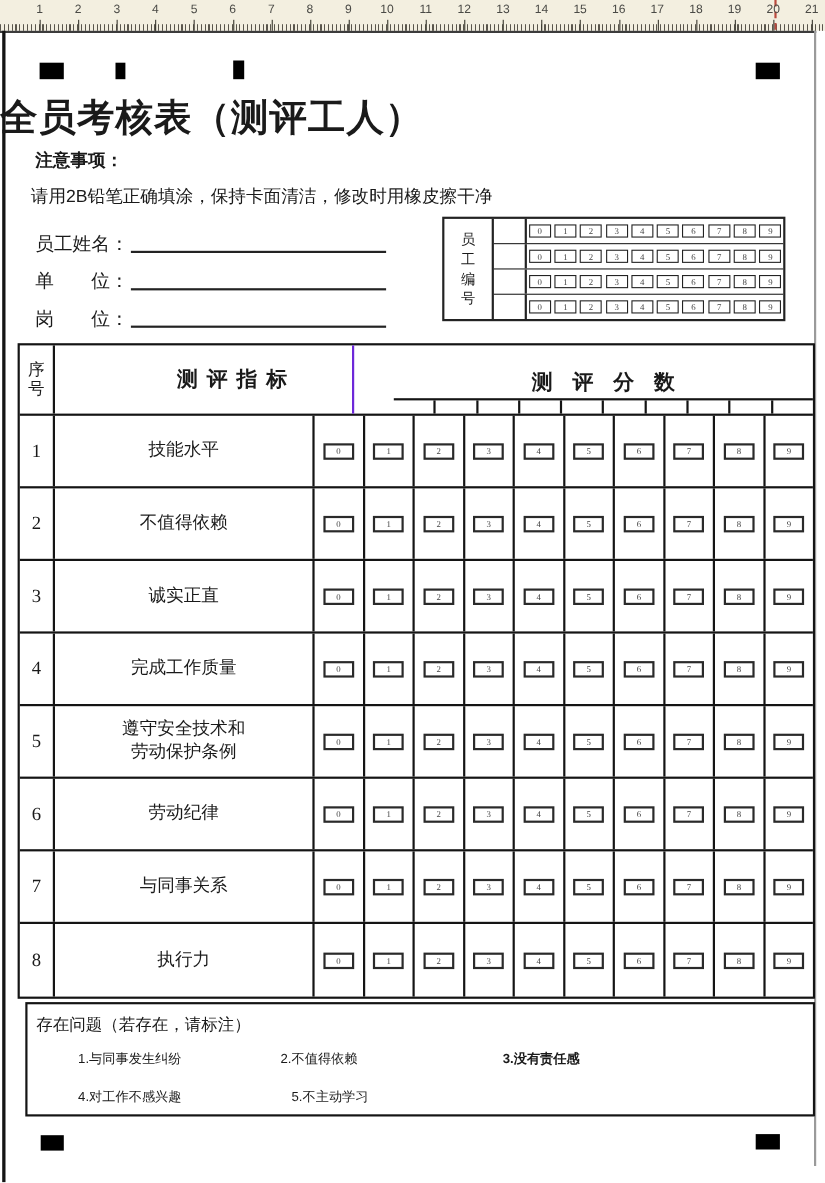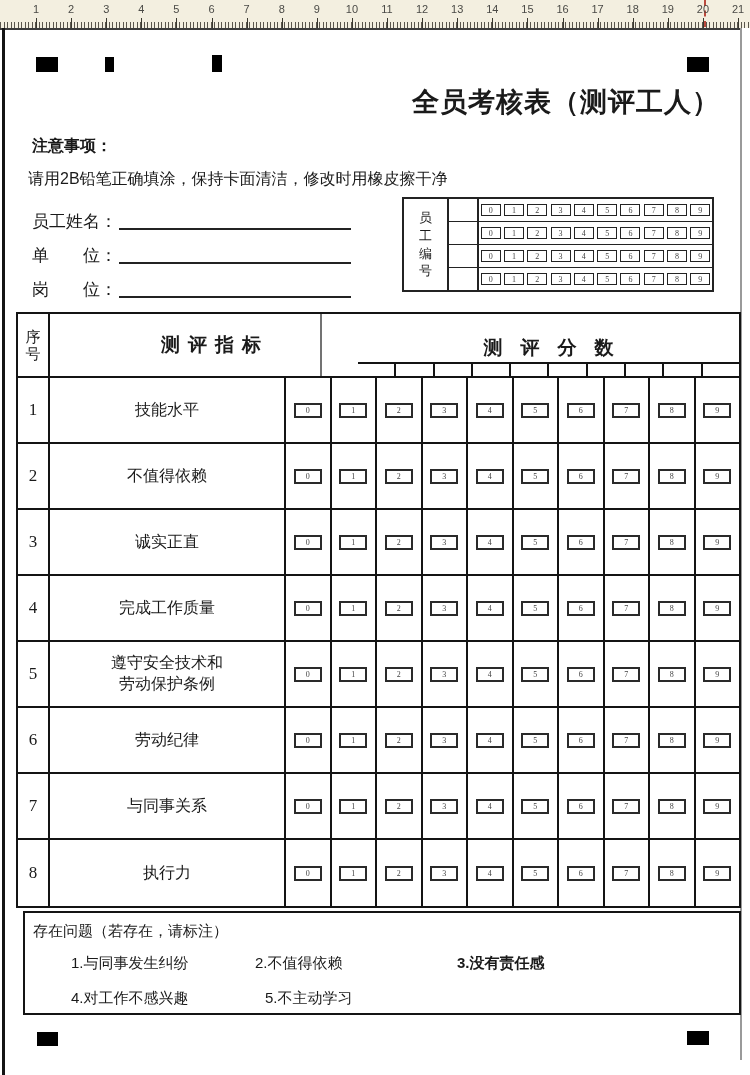--- a/index.html
+++ b/index.html
@@ -15,22 +15,22 @@
   .tick-major { position:absolute; bottom:0; width:1px; height:10px; background:#3a382f; }
   .red-line { position:absolute; left:704px; top:0; height:27px; width:0; border-left:2px dashed #bb4a3e; }
 
   
   .page-top-line { position:absolute; left:0; top:28px; width:742px; height:2px; background:#3c3c3c; }
   .page-left-line { position:absolute; left:2px; top:28px; width:3px; height:1047px; background:#141414; }
   .page-right-line { position:absolute; left:740px; top:28px; width:2px; height:1032px; background:#9a9a9a; }
   .mark { position:absolute; background:#000; }
 
   
-  .title { position:absolute; left:0; top:84px; width:720px; text-align:right;
-           font-size:27px; font-weight:bold; letter-spacing:1px; }
+  .title { position:absolute; left:0; top:84px; width:720px; text-align:left;
+           font-size:34px; font-weight:bold; letter-spacing:1px; }
   .notice { position:absolute; left:32px; top:136px; font-size:16px; font-weight:bold; }
   .instruction { position:absolute; left:28px; top:169px; font-size:16px; }
 
   
   .fields { position:absolute; left:0; top:0; }
   .field { position:absolute; left:32px; height:24px; white-space:nowrap; }
   .field-label { font-size:17px; }
   .field-line { display:inline-block; width:232px; height:18px;
                 border-bottom:2px solid #232323; transform:translateY(3px); margin-left:2px; }
 
@@ -48,21 +48,21 @@
   .emp-bubbles { flex:1; display:flex; }
   .emp-slot { flex:1; display:flex; align-items:center; justify-content:center; }
   .bubble-sm { width:20px; height:12px; border:1px solid #232323; display:flex; align-items:center;
                justify-content:center; font-size:8px; color:#444; font-family:"Liberation Serif", serif; }
 
   
   .score-table { position:absolute; left:16px; top:312px; width:725px; border:2px solid #141414; background:#fff; }
   .st-header { display:flex; height:64px; border-bottom:2px solid #141414;gap:36px; }
   .st-no-h { width:32px; border-right:2px solid #141414; display:flex; align-items:center; justify-content:center; }
   .st-no-h span { display:block; width:16px; font-size:15px; line-height:1.15; word-break:break-all; text-align:center; }
-  .st-ind-h { width:236px; border-right:2px solid #737373; display:flex; align-items:center; justify-content:center;
+  .st-ind-h { width:236px; border-right:2px solid #6d28d9; display:flex; align-items:center; justify-content:center;
               font-size:19px; font-weight:bold; letter-spacing:8px; padding-left:24px; }
   .st-score-h { flex:1; display:flex; flex-direction:column;margin-top:20px; }
   .st-score-title { height:30px; display:flex; align-items:center; justify-content:center;
                     font-size:19px; font-weight:bold; letter-spacing:18px; padding-left:18px;
                     border-bottom:2px solid #141414; }
   .st-score-cells { flex:1; display:flex; }
   .st-score-cells .st-cell { border-right:2px solid #141414; }
   .st-score-cells .st-cell:last-child { border-right:none; }
   .st-row { display:flex; height:66px; border-bottom:2px solid #141414; }
   .st-row:last-child { border-bottom:none; }
@@ -73,21 +73,21 @@
   .st-cells { flex:1; display:flex; }
   .st-cell { flex:1; display:flex; align-items:center; justify-content:center; border-right:2px solid #141414; }
   .st-cells .st-cell:last-child { border-right:none; }
   .bubble { width:28px; height:15px; border:2px solid #2a2a2a; display:flex; align-items:center;
             justify-content:center; font-size:8px; color:#444; font-family:"Liberation Serif", serif; background:#fff; }
 
   
   .problems { position:absolute; left:23px; top:911px; width:718px; height:104px;
               border:2px solid #141414; background:#fff; }
   .p-title { position:absolute; left:8px; top:9px; font-size:15px; }
-  .p-item { position:absolute; font-size:15px; white-space:nowrap; }
+  .p-item { position:absolute; font-size:12px; white-space:nowrap; }
 </style>
 </head>
 <body>
 
 <div class="screen">
 
   <div class="ruler">
     <div class="tick-strip"></div>
     <div class="red-line"></div>
   <span class="ruler-num" style="left: 36px;">1</span>

